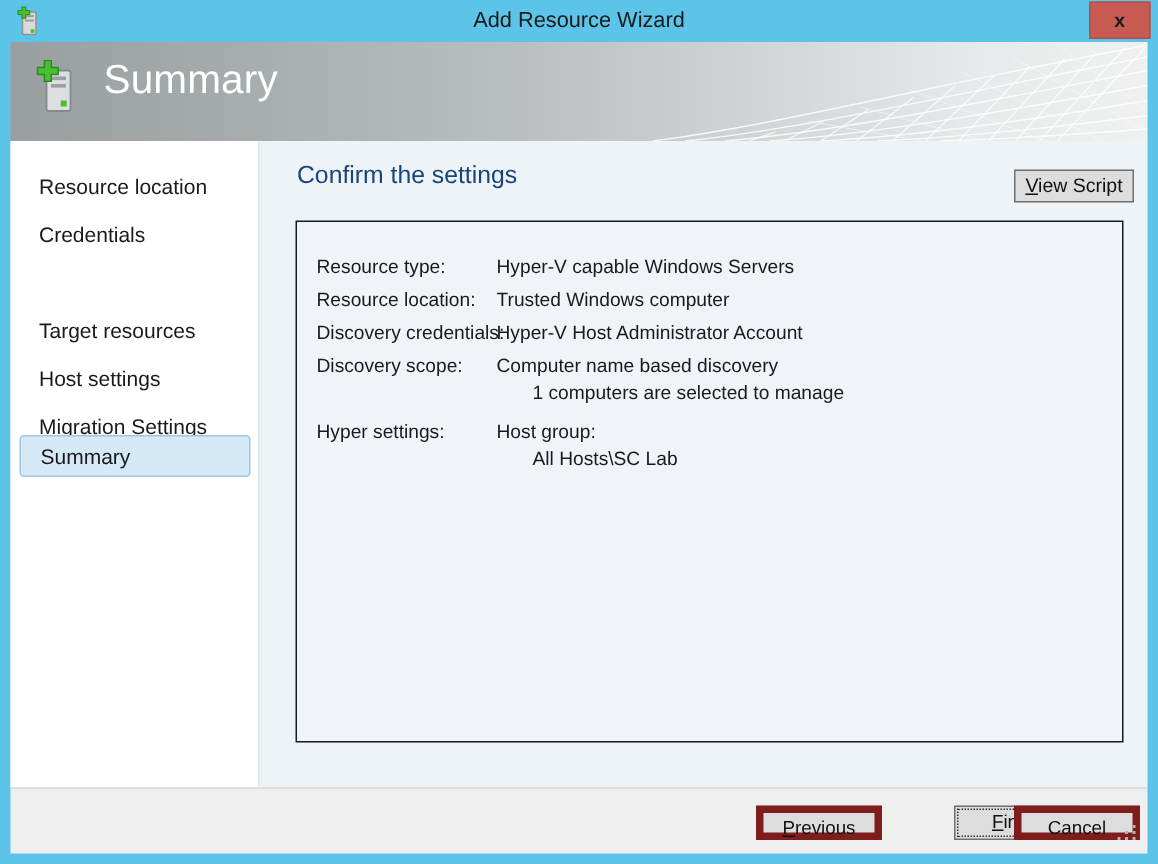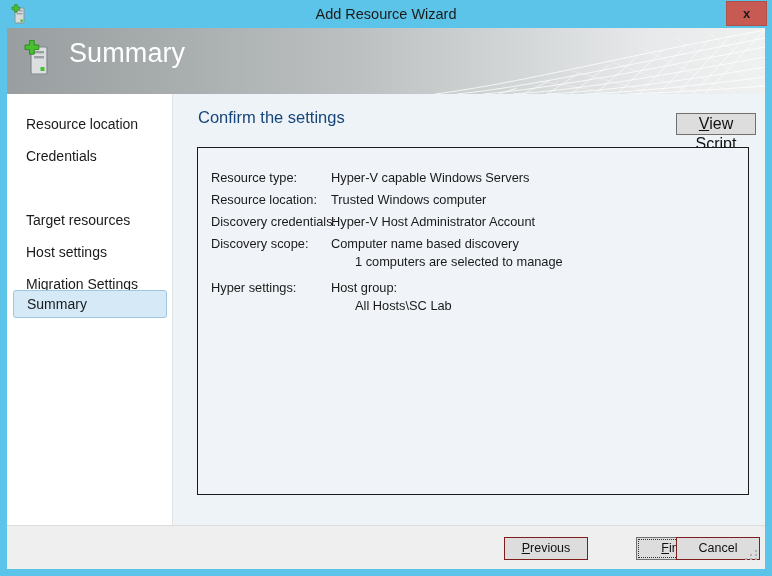--- a/index.html
+++ b/index.html
@@ -144,21 +144,21 @@
     font-family: "Liberation Sans", sans-serif;
   }
   .view-script-button {
     position: absolute;
     right: 9px; top: 19px;
     width: 80px;
     height: 22px;
     background: #dddddd;
     border: 1px solid #707070;
     box-sizing: border-box;
-    font-size: 16px;
+    font-size: 13px;
     color: #111;
     text-align: center;
     line-height: 20px;
     font-family: "Liberation Sans", sans-serif;
   }
   .view-script-button u { text-decoration: underline; }
 
   .summary-panel {
     position: absolute;
     left: 23px; top: 53px;
@@ -201,21 +201,21 @@
     background: #efefef;
     border-top: 1px solid #dcdcdc;
     box-sizing: border-box;
   }
   .btn {
     position: absolute;
     top: 11px;
     width: 84px;
     height: 23px;
     background: #dddddd;
-    border: 1px solid #7f1d1d;
+    border: 5px solid #7f1d1d;
     box-sizing: border-box;
     font-size: 12.5px;
     color: #111;
     text-align: center;
     line-height: 21px;
     font-family: "Liberation Sans", sans-serif;
   }
   .btn u { text-decoration: underline; }
   .btn.focused {
     border: 1px solid #707070;

